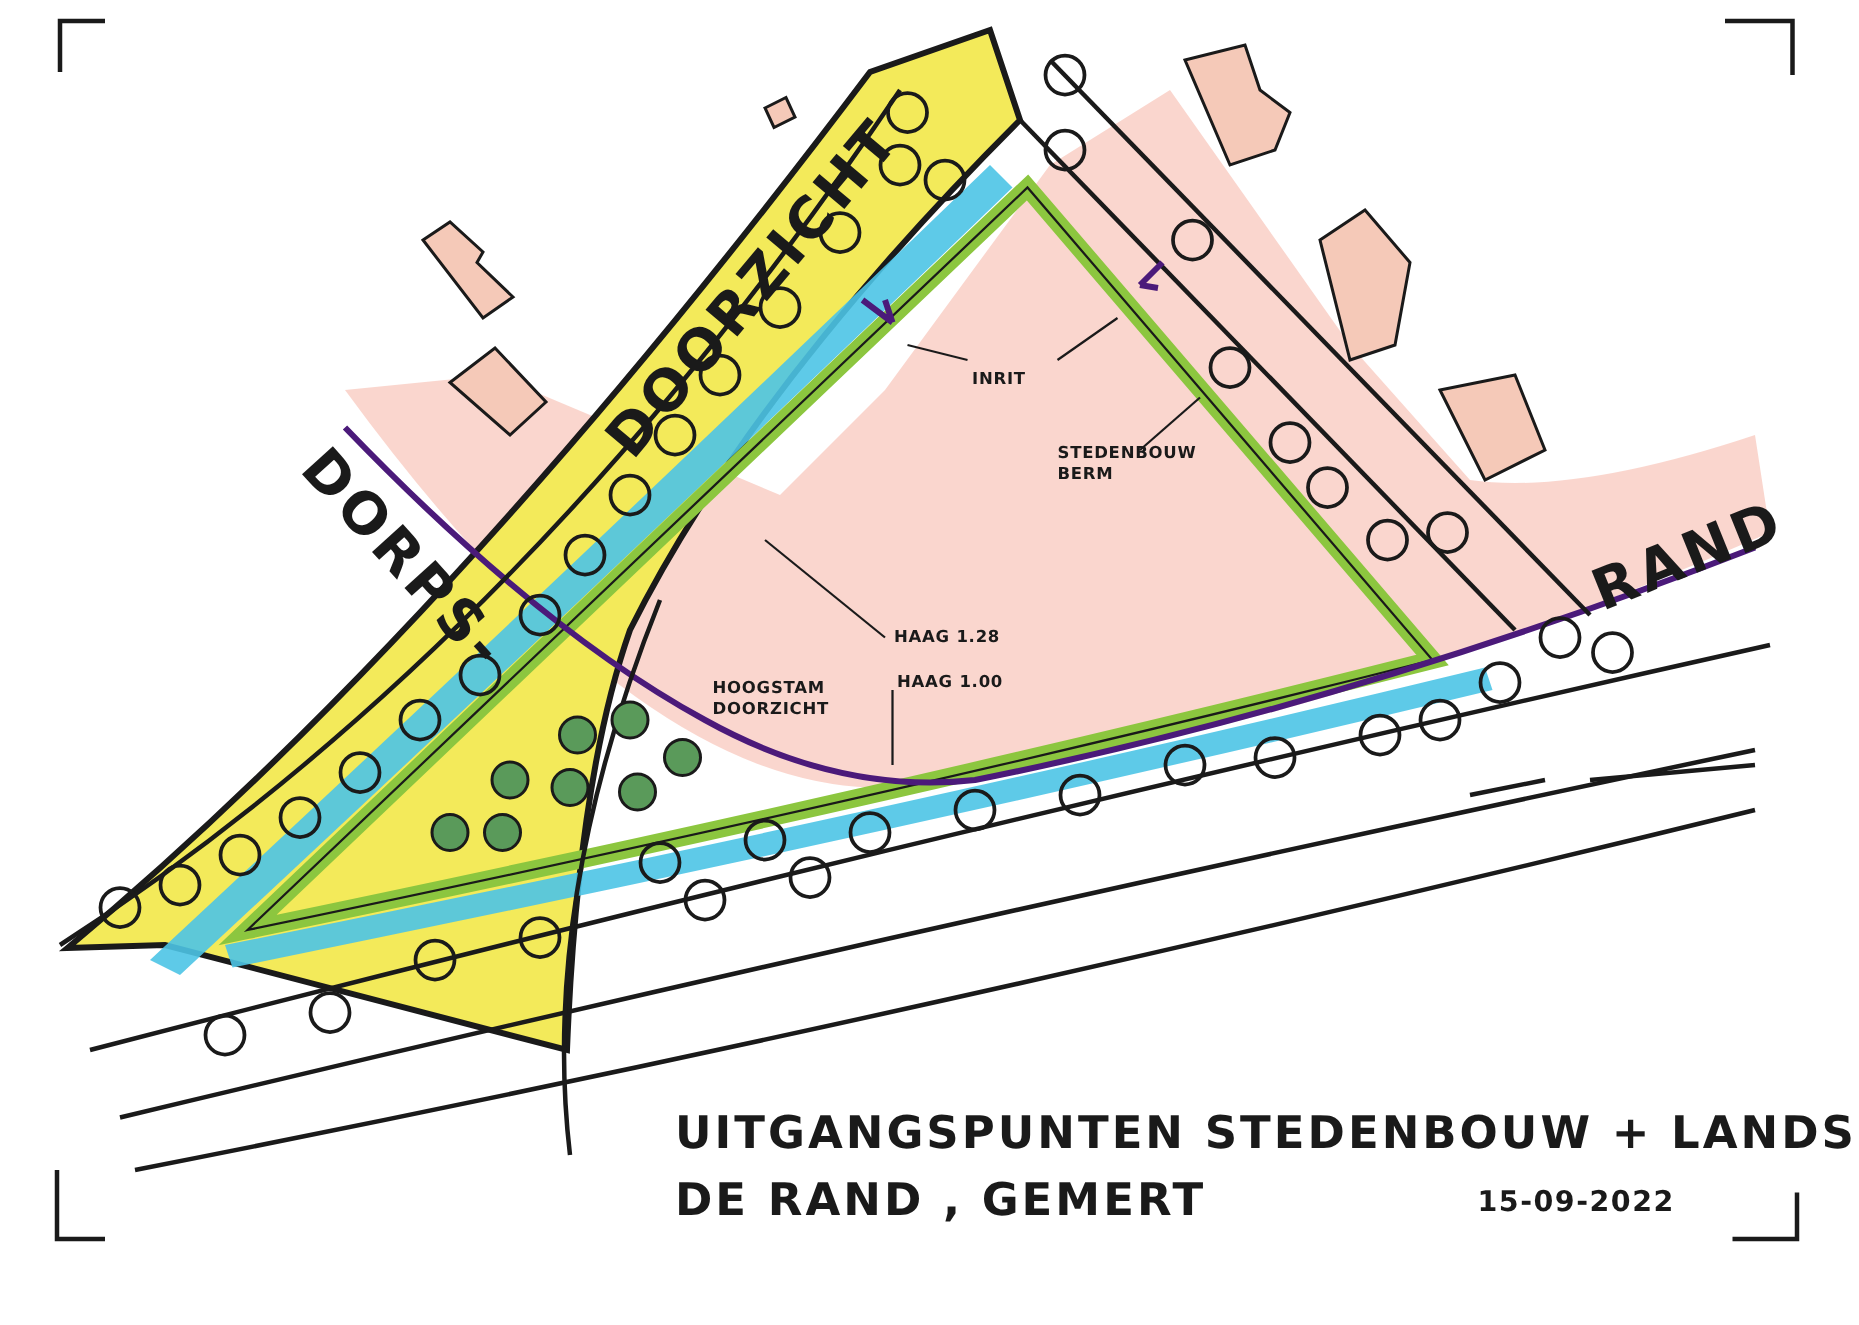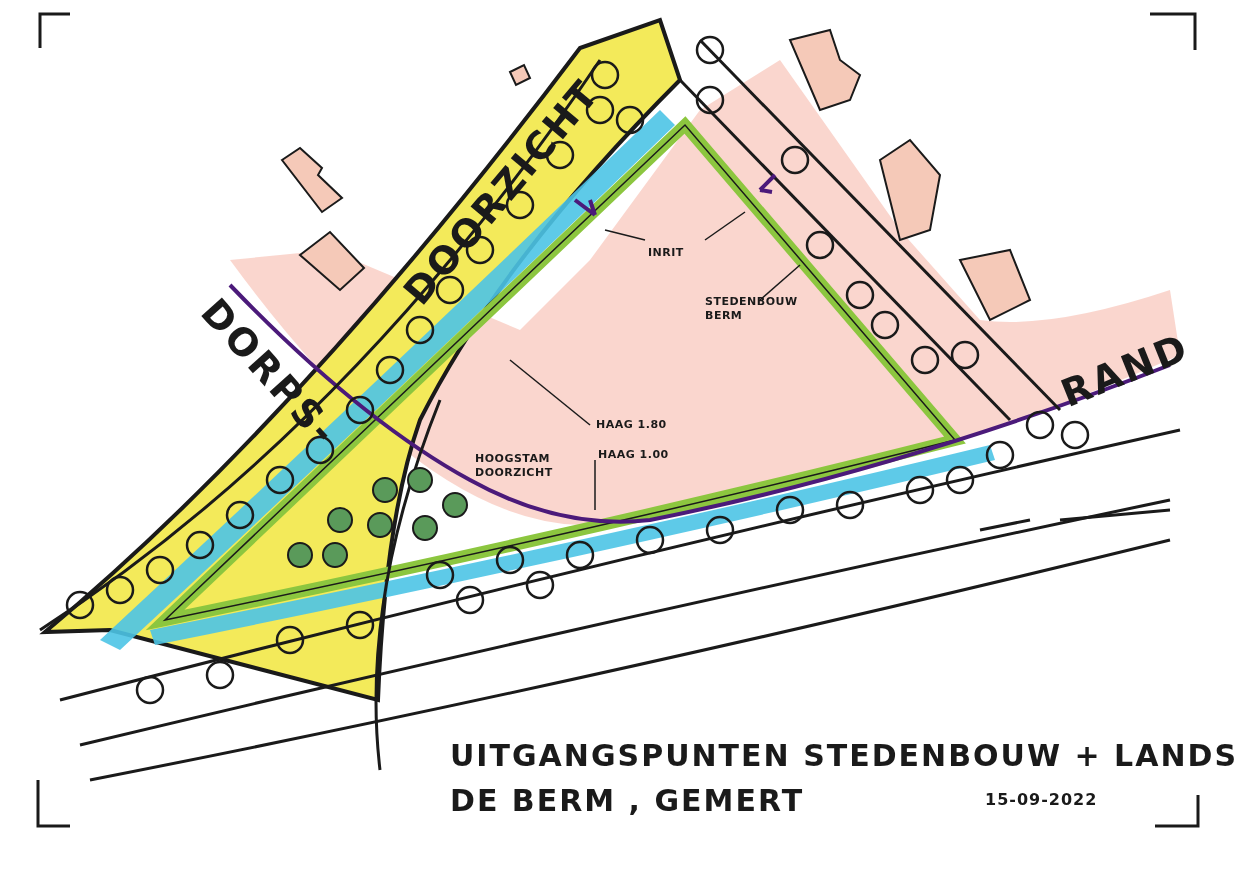--- a/index.html
+++ b/index.html
@@ -2,21 +2,21 @@
 <html><head>
 <meta charset="utf-8">
 <style>
   html, body { margin:0; padding:0; background:#ffffff; }
   body { width:1239px; height:883px; position:relative; overflow:hidden; font-family:"DejaVu Sans", sans-serif; }
   #sketch { position:absolute; left:0; top:0; width:1239px; height:883px; }
   .lbl { position:absolute; color:#1a1a1a; font-family:"DejaVu Sans", sans-serif; font-weight:bold; white-space:nowrap; letter-spacing:1px; }
   .big { font-size:38px; letter-spacing:3px; }
   .small { font-size:11px; letter-spacing:0.5px; line-height:14px; }
   .title { font-size:30px; letter-spacing:2px; }
-  .date { font-size:16px; }
+  .date { font-size:19px; }
 </style>
 </head>
 <body>
 
 <svg id="sketch" viewBox="0 0 1239 883" xmlns="http://www.w3.org/2000/svg">
 
   <g stroke="#1a1a1a" stroke-width="3" fill="none">
     <path d="M40 48 V14 H70"></path>
     <path d="M1150 14 H1195 V50"></path>
     <path d="M38 780 V826 H70"></path>
@@ -128,22 +128,22 @@
 
 <div class="lbl big" style="left:225px; top:290px; transform:rotate(48deg); transform-origin:left top;">DORPS-</div>
 <div class="lbl big" style="left:395px; top:285px; transform:rotate(-50deg); transform-origin:left top;">DOORZICHT</div>
 <div class="lbl big" style="left:1055px; top:375px; transform:rotate(-22deg); transform-origin:left top;">RAND</div>
 
 <div class="lbl small" style="left:648px; top:246px;">INRIT</div>
 <div class="lbl small" style="left:705px; top:295px;">
   <div>STEDENBOUW</div>
   <div>BERM</div>
 </div>
-<div class="lbl small" style="left:596px; top:418px;">HAAG 1.80</div>
+<div class="lbl small" style="left:596px; top:418px;">HAAG 1.28</div>
 <div class="lbl small" style="left:598px; top:448px;text-align:right;">HAAG 1.00</div>
 <div class="lbl small" style="left:475px; top:436px;margin-top:16px;">
   <div>HOOGSTAM</div>
   <div>DOORZICHT</div>
 </div>
 
 <div class="lbl title" style="left:450px; top:738px;">UITGANGSPUNTEN STEDENBOUW + LANDSCHAP</div>
-<div class="lbl title" style="left:450px; top:783px;">DE BERM , GEMERT</div>
+<div class="lbl title" style="left:450px; top:783px;">DE RAND , GEMERT</div>
 <div class="lbl date" style="left:985px; top:790px;">15-09-2022</div>
 
 </body></html>

